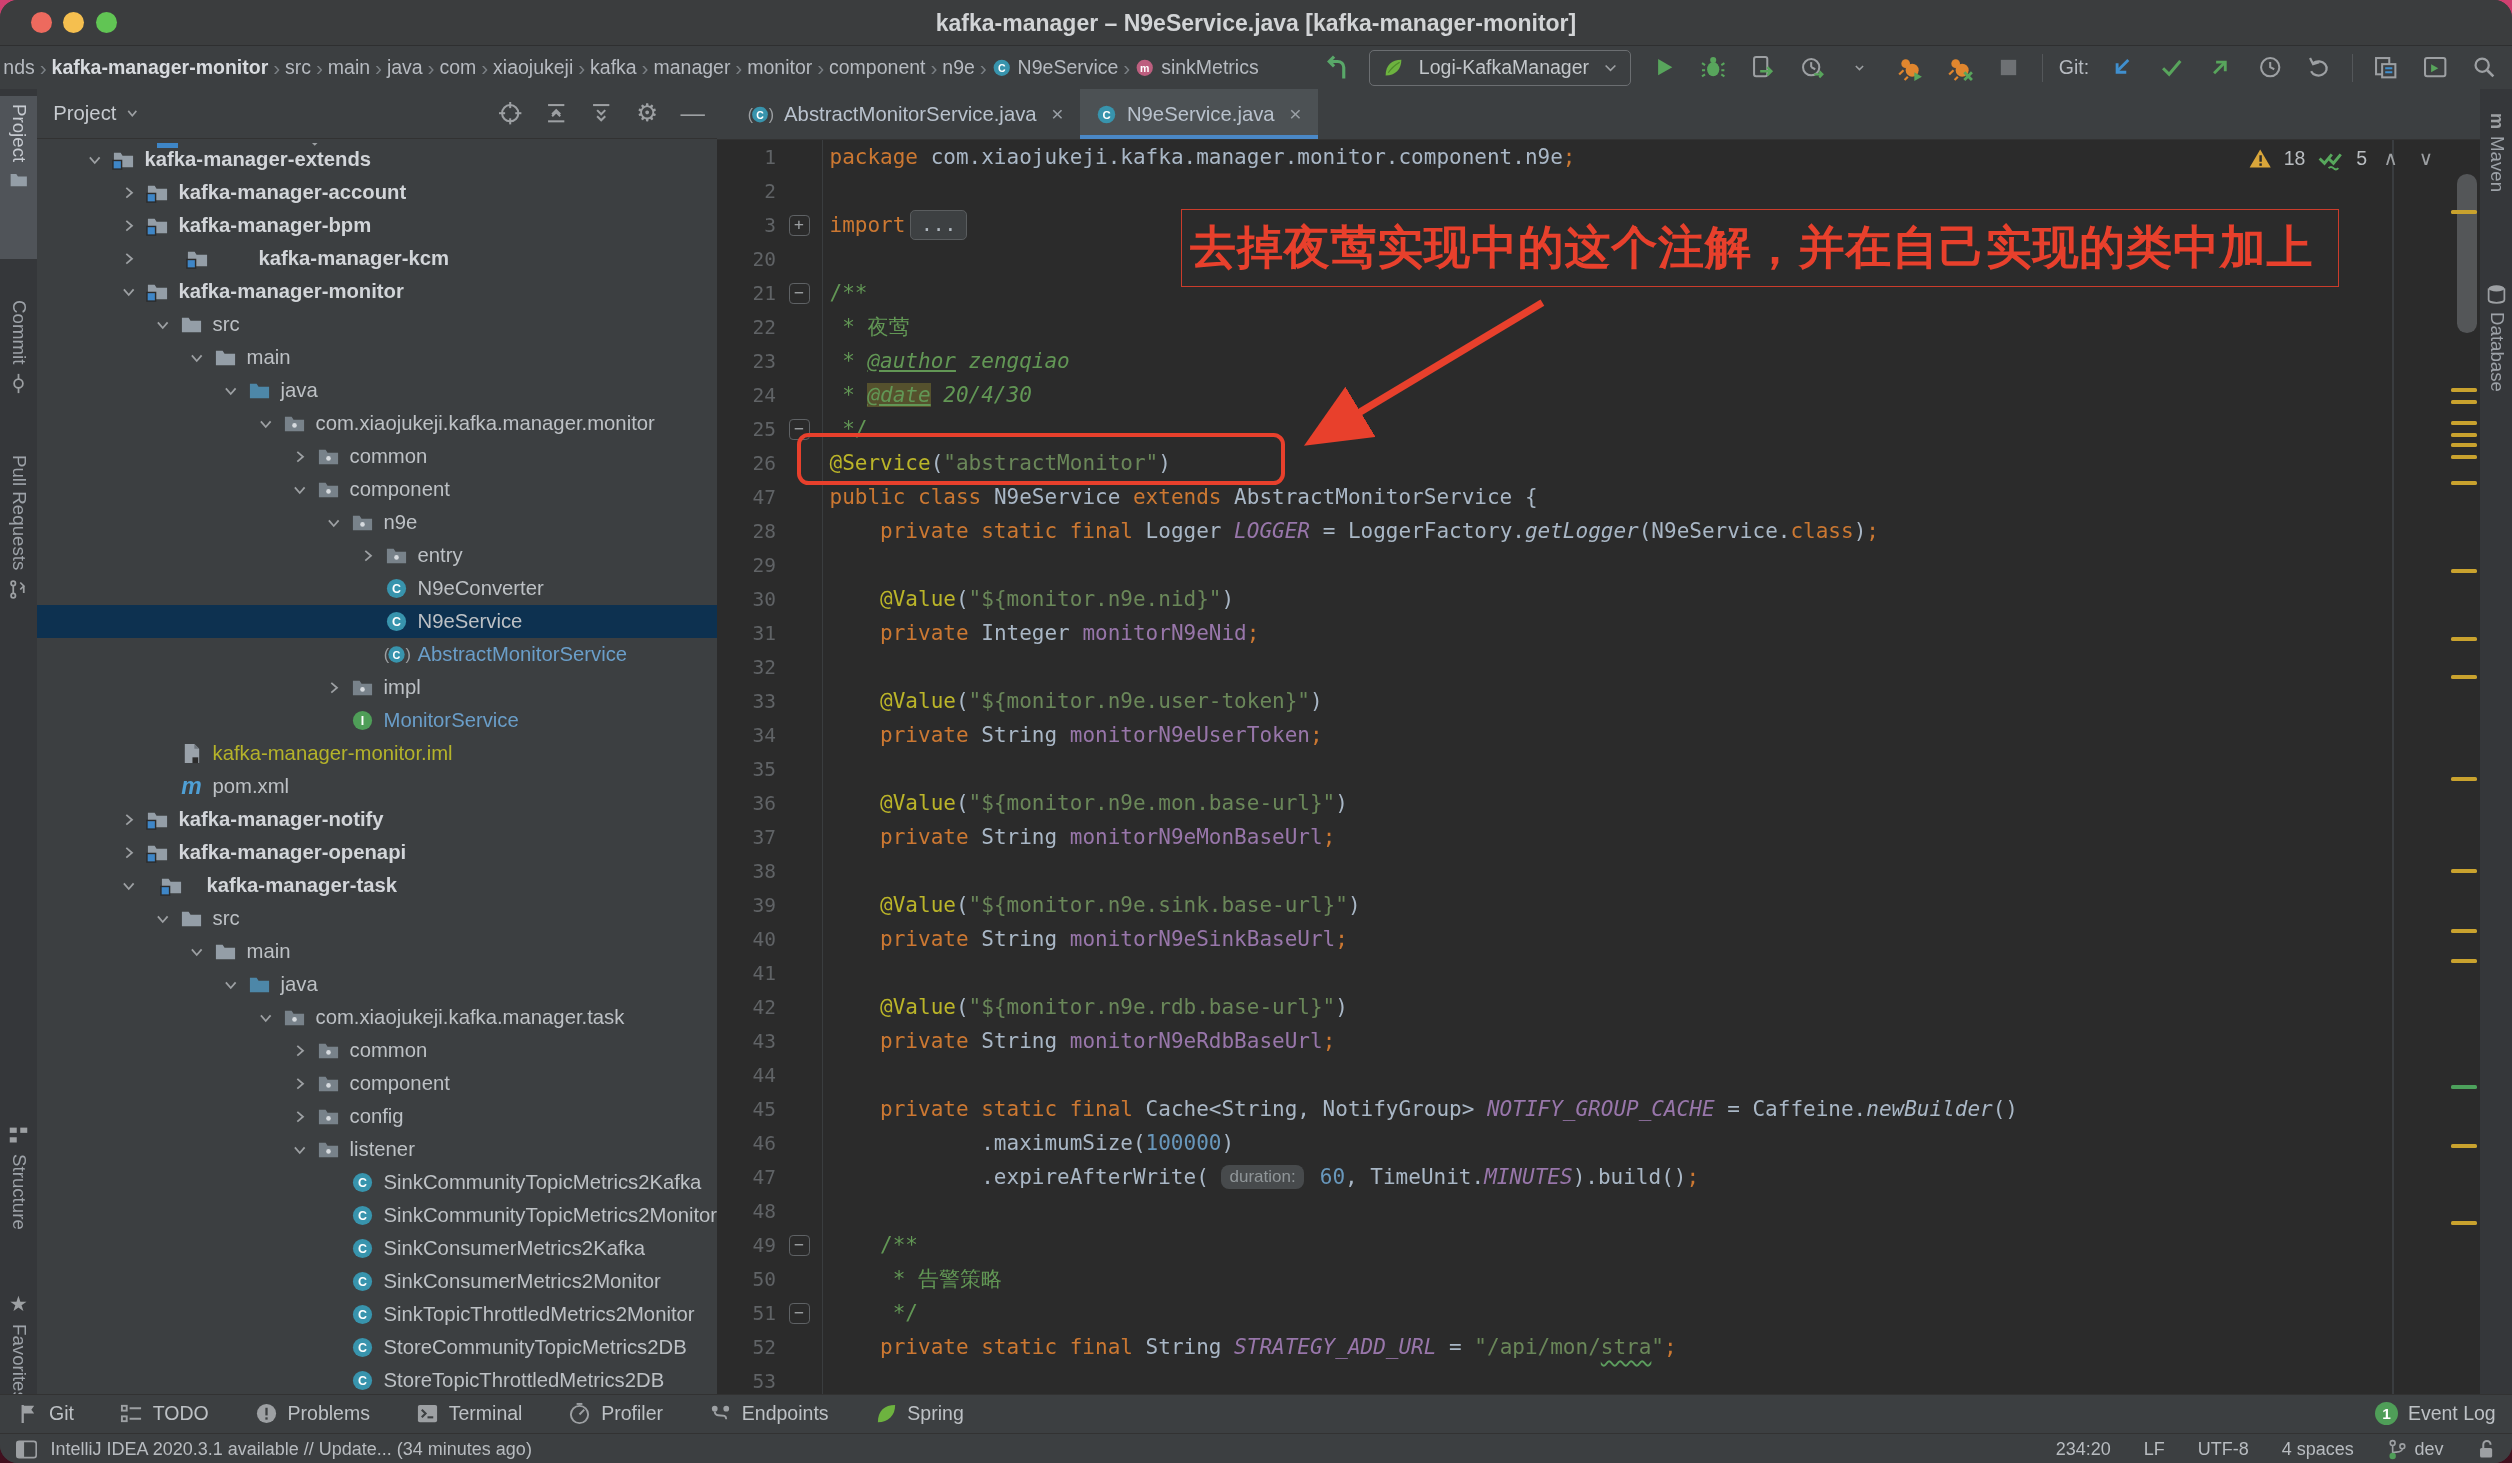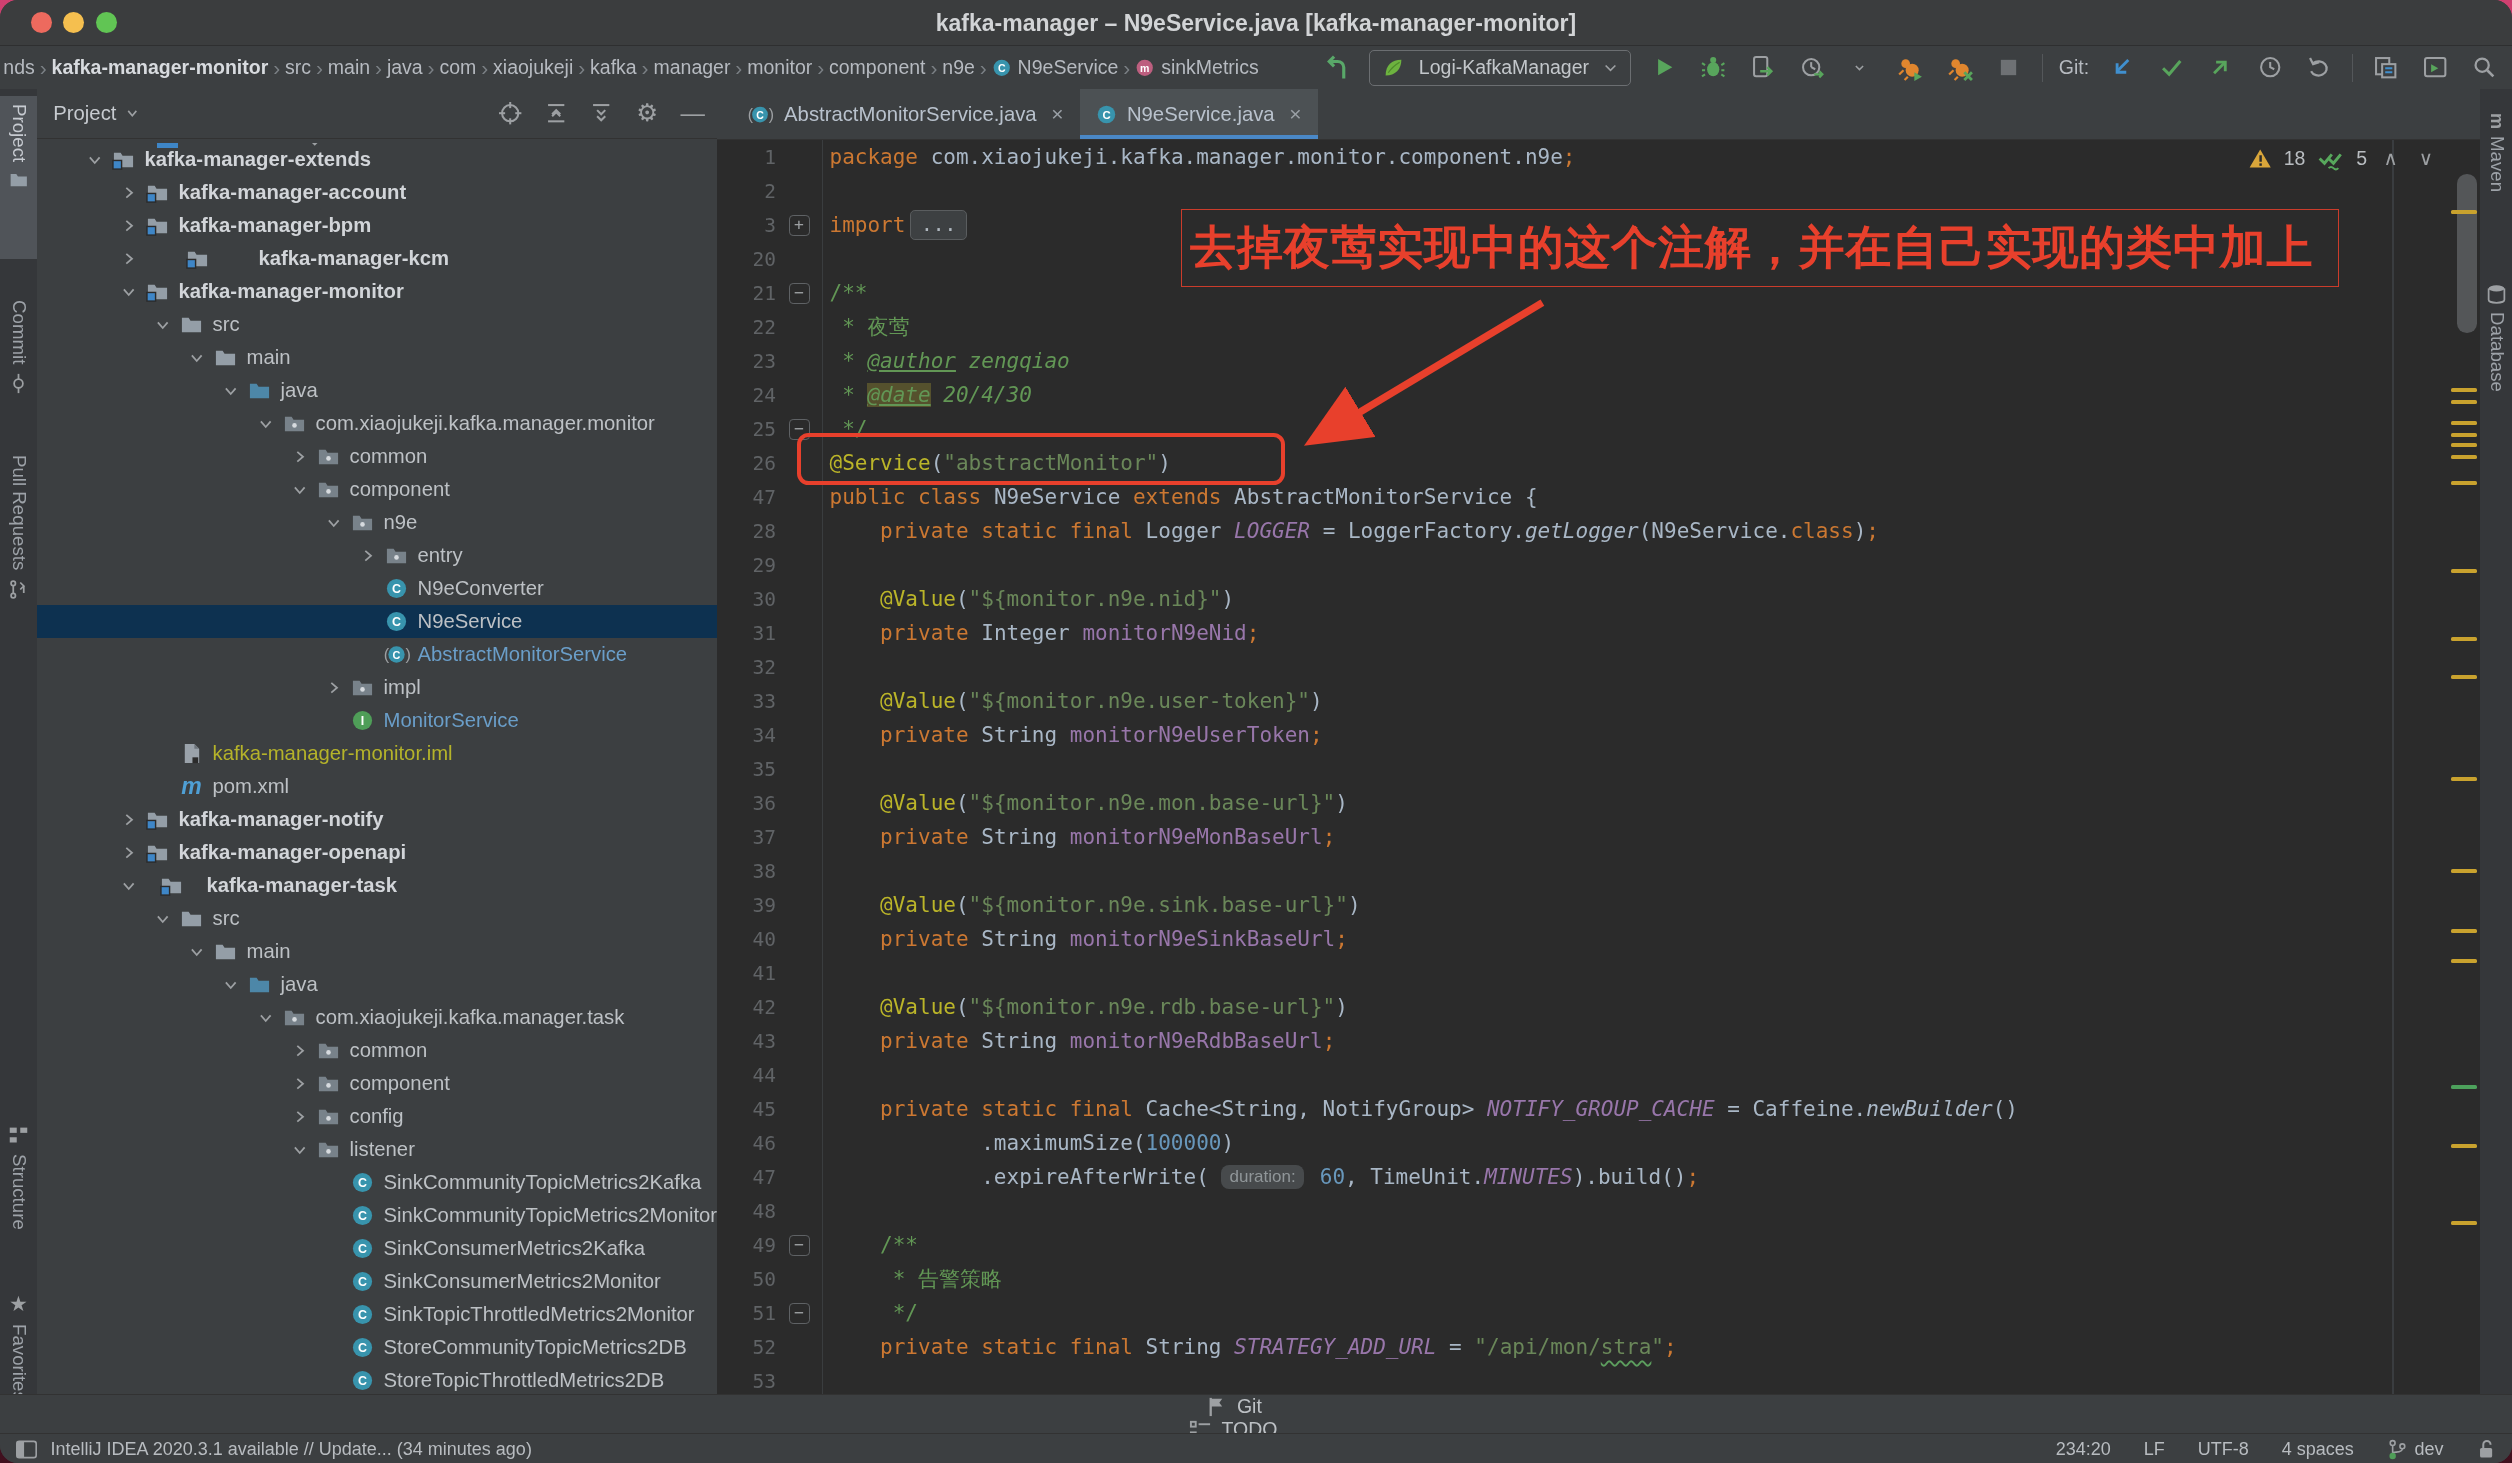--- a/index.html
+++ b/index.html
@@ -100,21 +100,21 @@
   .redrect { position:absolute; left:80px; top:293px; width:488px; height:52px;
              border:4.9px solid #e8402c; border-radius:11.4px; }
   .arrowsvg { position:absolute; left:0; top:0; width:100%; height:100%; pointer-events:none; }
 
   
   .rtab { position:absolute; left:0; width:33px; writing-mode:vertical-rl; color:#9da2a8; font-size:18.7px;
           display:flex; align-items:center; gap:6.5px; }
 
   
   .btoolbar { position:absolute; left:0; top:1394px; width:100%; height:38px; background:#3c3f41;
-              border-top:0.8px solid #323232; display:flex; align-items:center; padding:0 16.3px;flex-direction:column; }
+              border-top:0.8px solid #323232; display:flex; align-items:center; padding:0 16.3px; }
   .bitem { display:flex; align-items:center; gap:9.8px; color:#bdc1c5; font-size:19.5px; margin-right:46px; }
   .eventlog { margin-left:auto; display:flex; align-items:center; gap:9.8px; color:#bdc1c5; font-size:19.5px; }
   .badge { width:23px; height:23px; border-radius:50%; background:#4f9e58; color:#fff; font-size:15.4px;
            font-weight:bold; display:flex; align-items:center; justify-content:center; }
   .statusbar { position:absolute; left:0; top:1433px; width:100%; height:31px; background:#3c3f41;
                border-top:0.8px solid #323232; display:flex; align-items:center; padding:0 14.6px; }
   .smsg { color:#b8bcc0; font-size:18px; margin-left:13px; }
   .sright { margin-left:auto; display:flex; align-items:center; gap:33px; color:#b8bcc0; font-size:18px; }
   .sitem { display:flex; align-items:center; gap:6.5px; }
 

